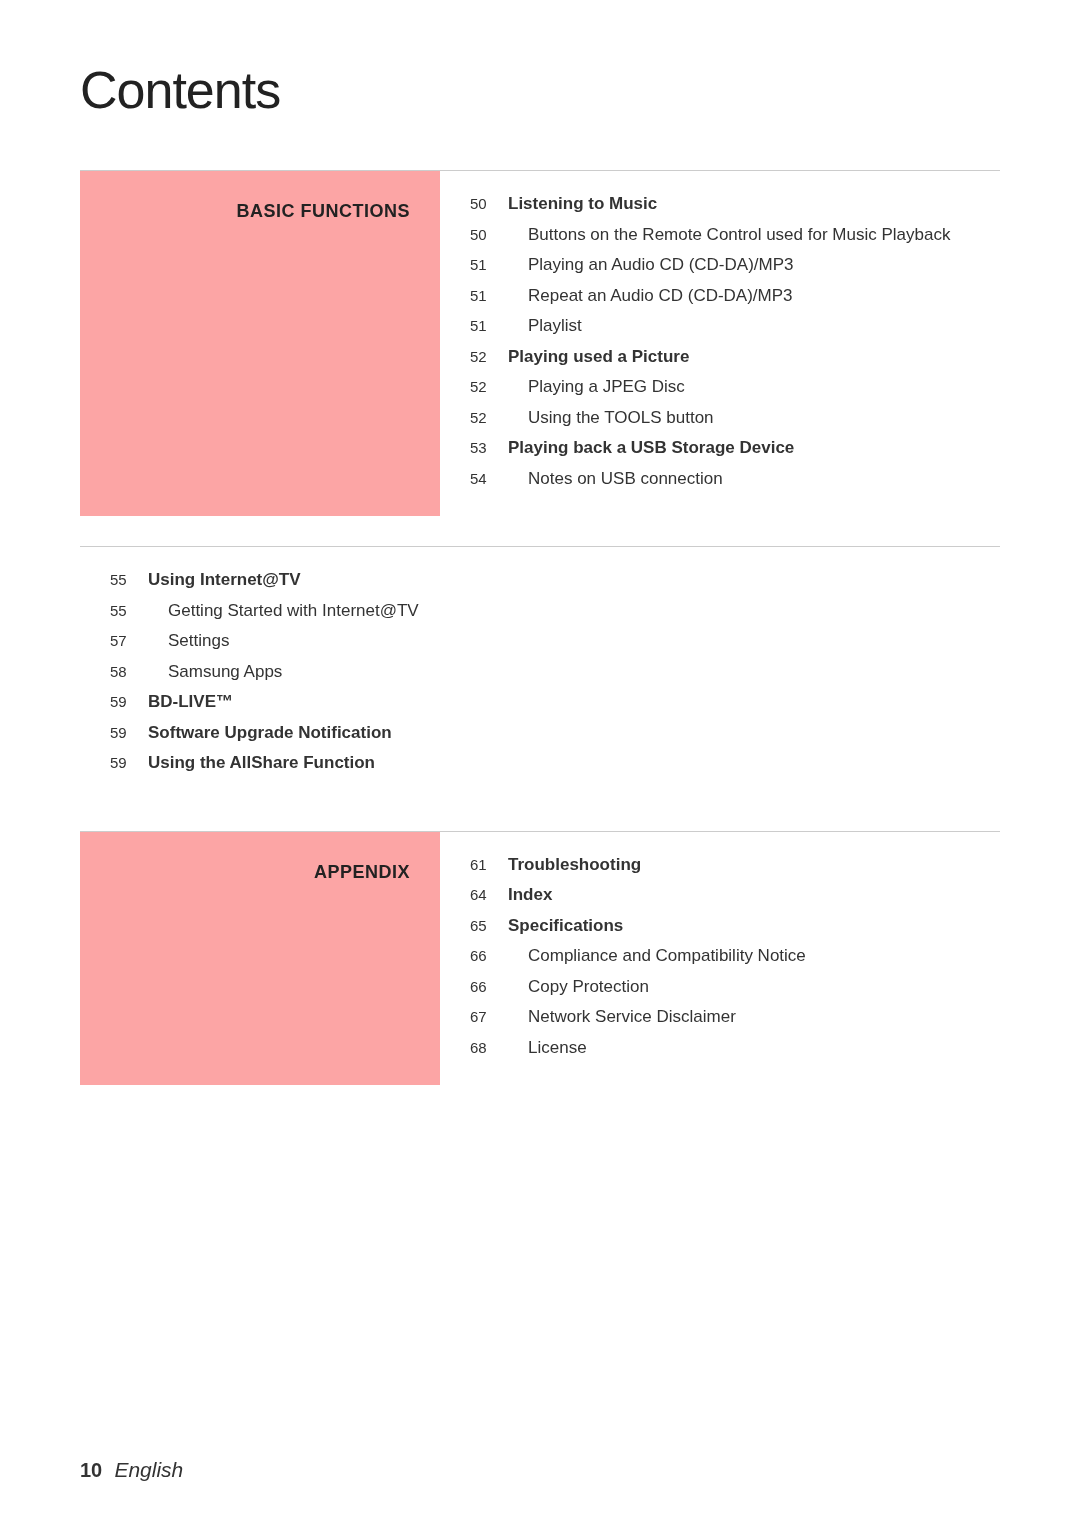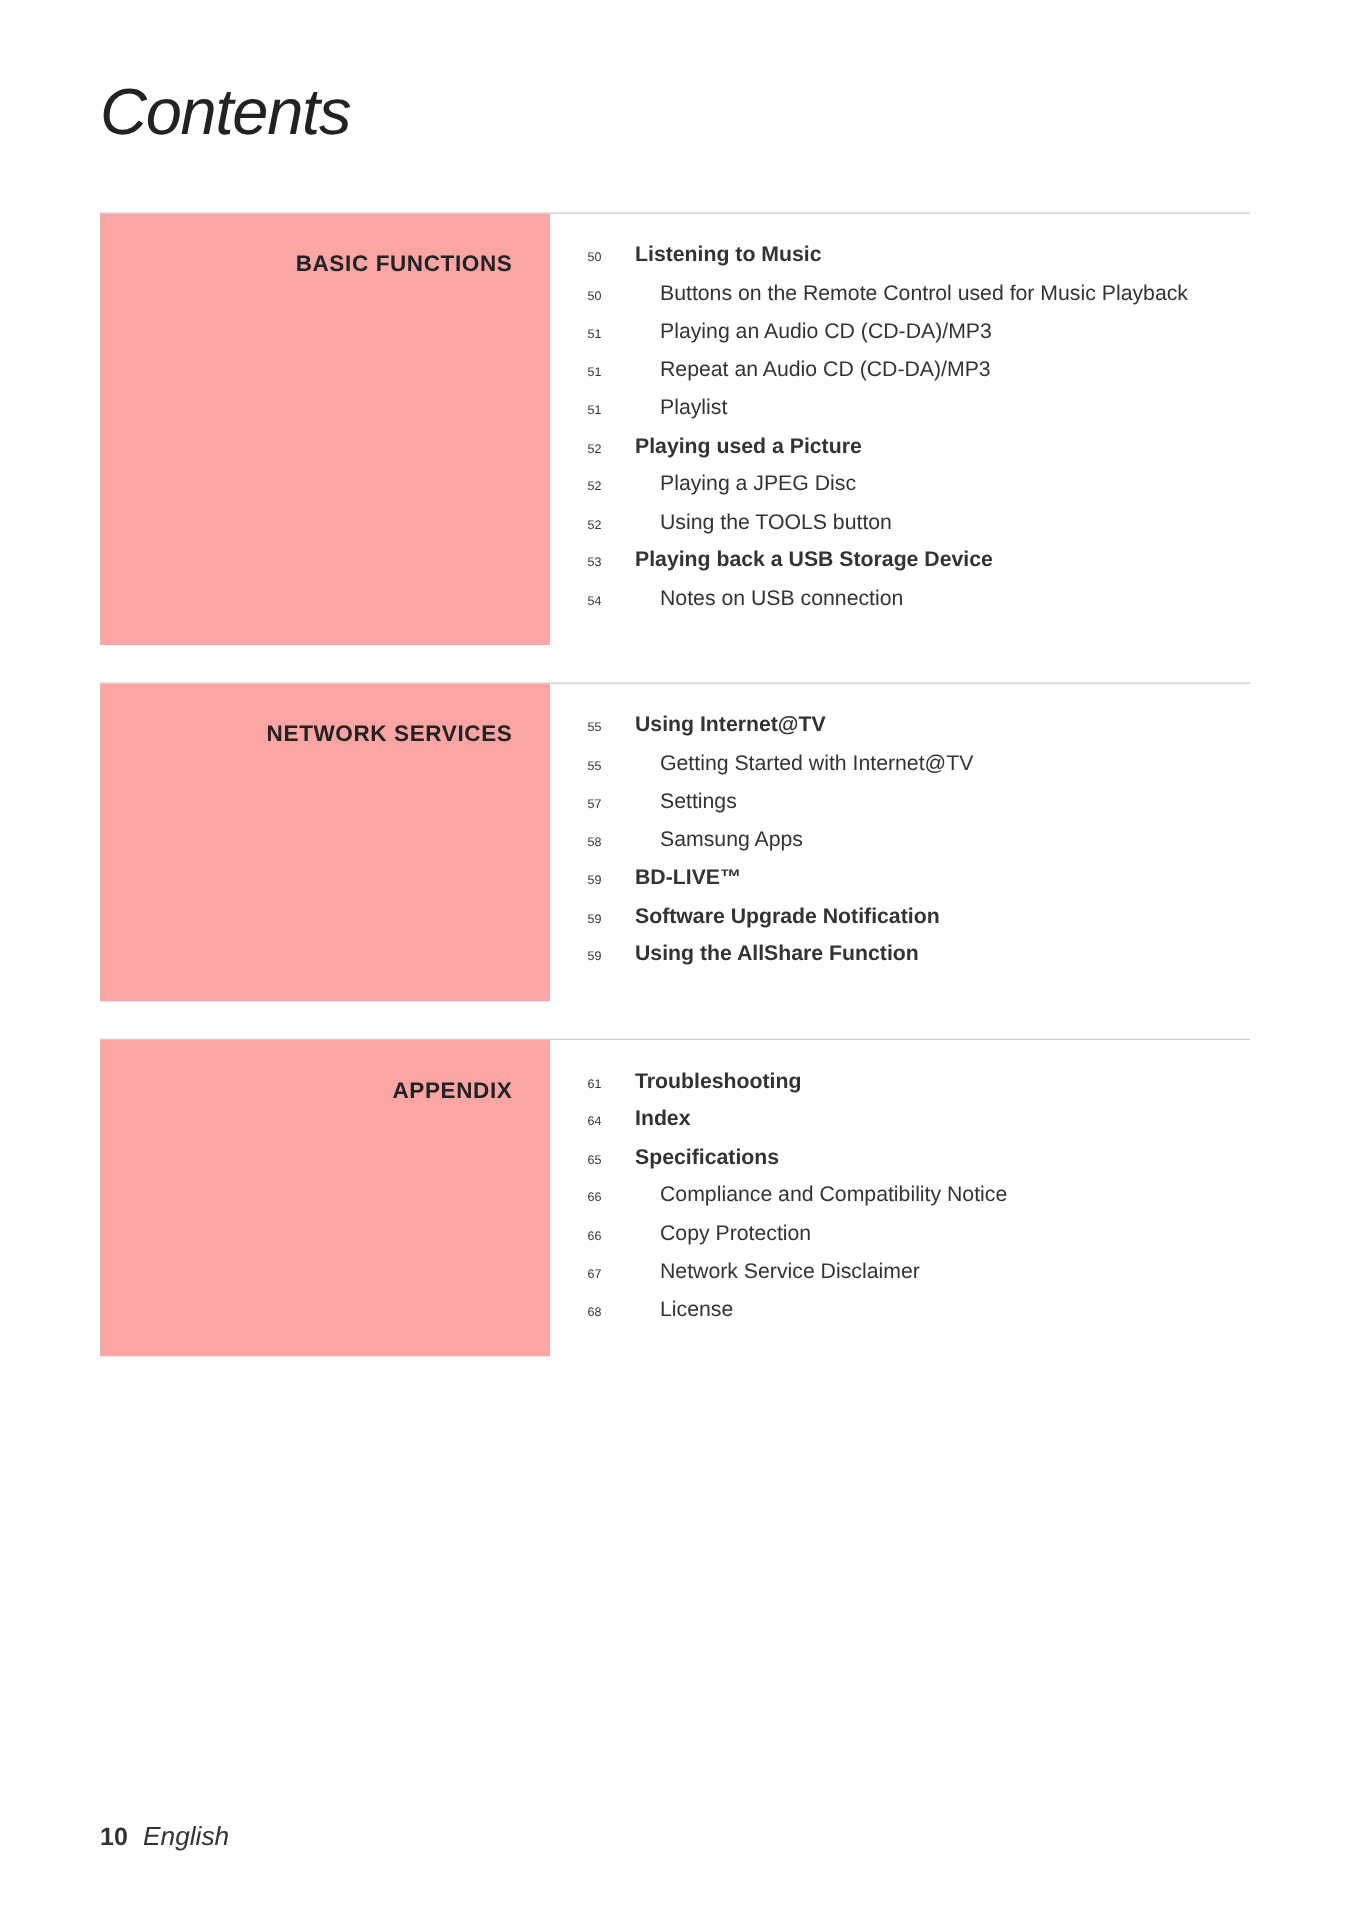--- a/index.html
+++ b/index.html
@@ -16,21 +16,20 @@
       padding: 60px 80px 80px 80px;
       color: #222222;
     }
 
     .page-title {
       font-size: 52px;
       font-weight: 300;
       color: #222222;
       margin-bottom: 50px;
       letter-spacing: -1px;
-      font-style: italic;
     }
 
     .section {
       display: flex;
       flex-direction: row;
       margin-bottom: 30px;
       border-top: 1px solid #cccccc;
     }
 
     .section-label-col {
@@ -64,21 +63,21 @@
       flex-direction: row;
       align-items: baseline;
       margin-bottom: 5px;
       font-size: 15.5px;
       line-height: 1.5;
     }
 
     .toc-page {
       min-width: 38px;
       color: #333333;
-      font-size: 10px;
+      font-size: 15px;
     }
 
     .toc-text {
       color: #333333;
       font-size: 17px;
     }
 
     .toc-text.bold {
       font-weight: 700;
     }
@@ -148,23 +147,20 @@
           <span class="toc-page">53</span>
           <span class="toc-text bold">Playing back a USB Storage Device</span>
         </div>
         <div class="toc-entry">
           <span class="toc-page">54</span>
           <span class="toc-text indented">Notes on USB connection</span>
         </div>
       </div>
     </div>
     <div class="section">
-      <div class="section-label-col">
-        <span class="section-label">NETWORK SERVICES</span>
-      </div>
       <div class="section-content">
         <div class="toc-entry">
           <span class="toc-page">55</span>
           <span class="toc-text bold">Using Internet@TV</span>
         </div>
         <div class="toc-entry">
           <span class="toc-page">55</span>
           <span class="toc-text indented">Getting Started with Internet@TV</span>
         </div>
         <div class="toc-entry">

